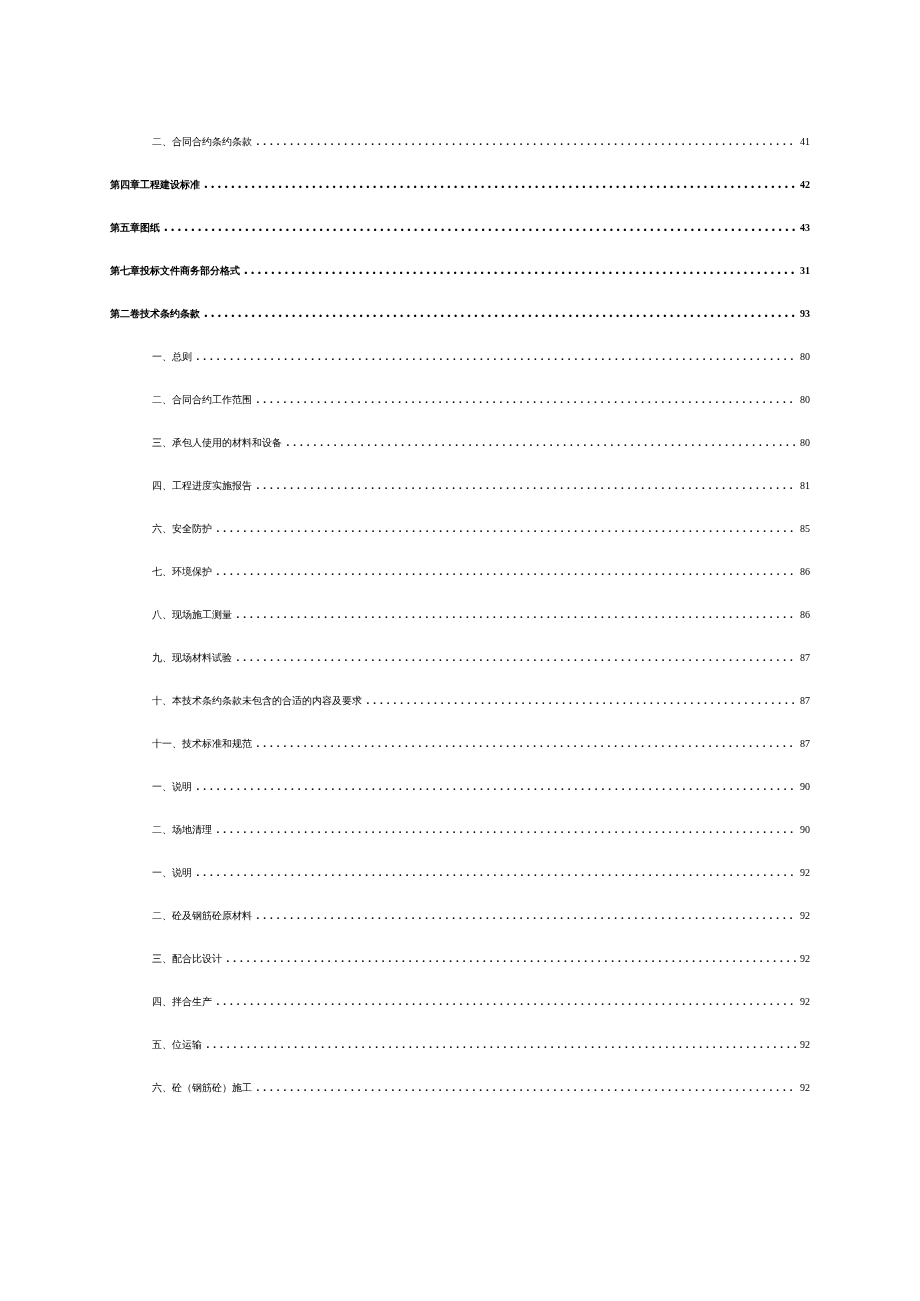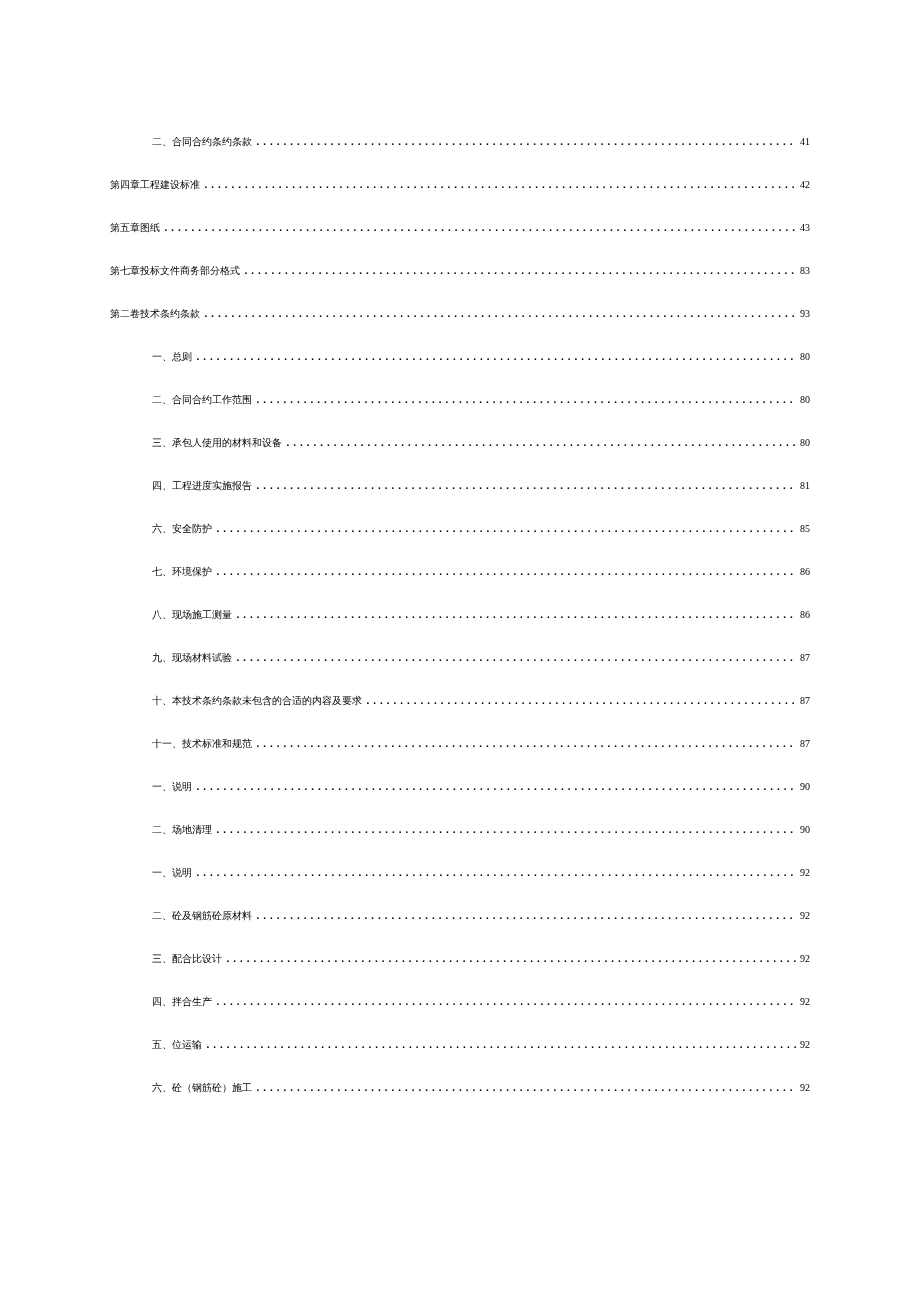--- a/index.html
+++ b/index.html
@@ -20,20 +20,21 @@
     .toc-entry {
       display: flex;
       align-items: baseline;
       margin-bottom: 24px;
       font-size: 10px;
       color: #000;
       line-height: 1.4;
     }
     .toc-entry.level-0 {
       margin-left: 0;
+      font-weight: bold;
     }
     .toc-entry.level-1 {
       margin-left: 42px;
     }
     .toc-label {
       white-space: nowrap;
       flex-shrink: 0;
     }
     .toc-dots {
       flex: 1;
@@ -71,21 +72,21 @@
       <span class="toc-page">42</span>
     </div>
     <div class="toc-entry level-0">
       <span class="toc-label">第五章图纸</span>
       <span class="toc-dots"></span>
       <span class="toc-page">43</span>
     </div>
     <div class="toc-entry level-0">
       <span class="toc-label">第七章投标文件商务部分格式</span>
       <span class="toc-dots"></span>
-      <span class="toc-page">83</span>
+      <span class="toc-page">31</span>
     </div>
     <div class="toc-entry level-0">
       <span class="toc-label">第二卷技术条约条款</span>
       <span class="toc-dots"></span>
       <span class="toc-page">93</span>
     </div>
     <div class="toc-entry level-1">
       <span class="toc-label">一、总则</span>
       <span class="toc-dots"></span>
       <span class="toc-page">80</span>

